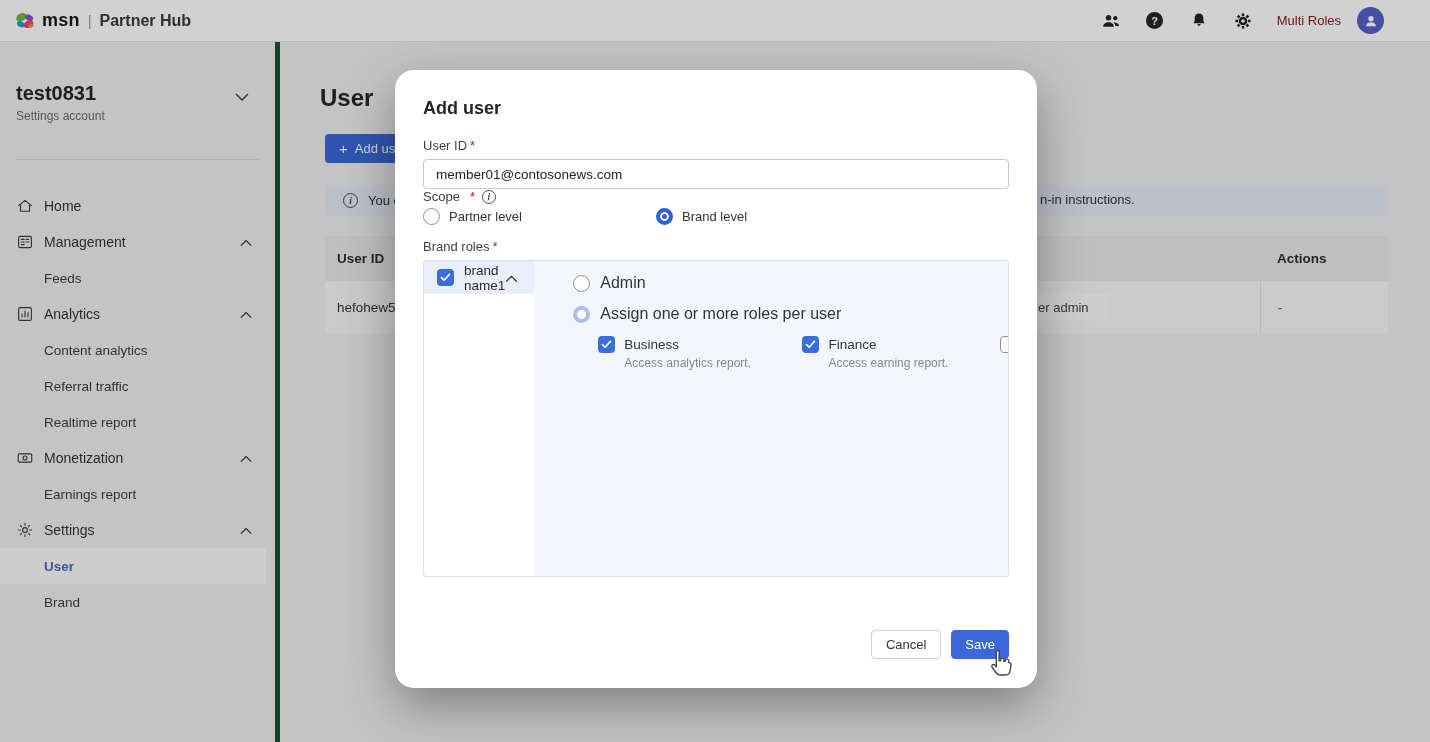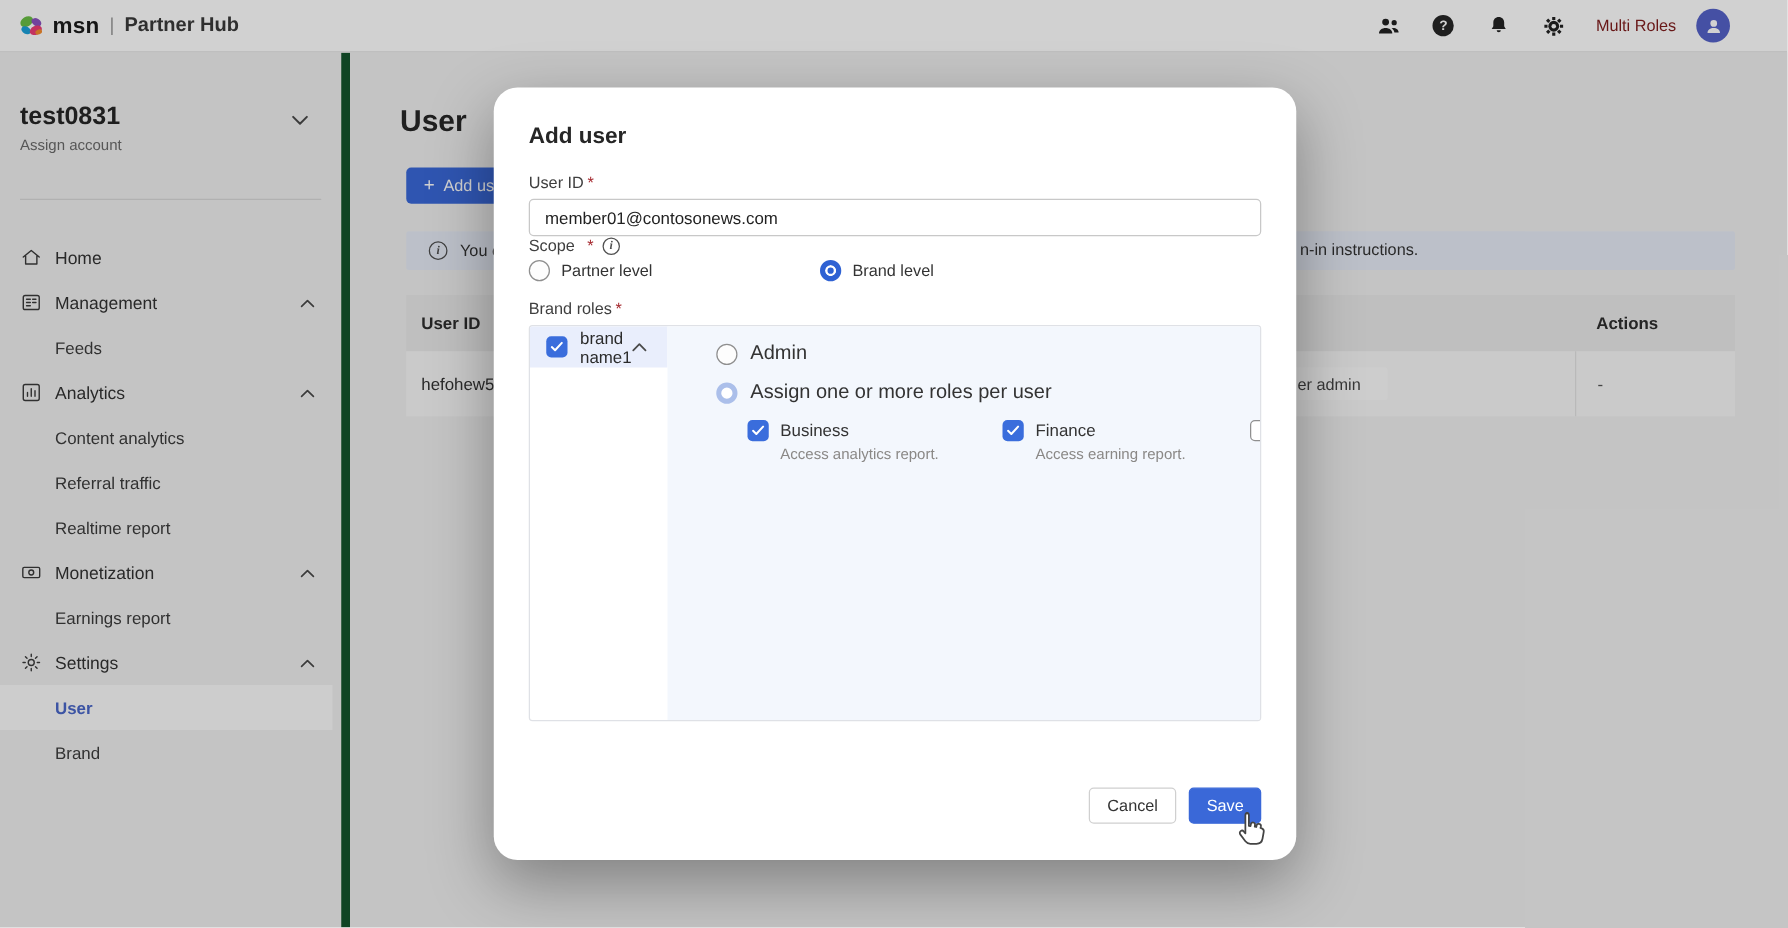--- a/index.html
+++ b/index.html
@@ -15,21 +15,21 @@
   .logo-sep { color:#9b9b9b; font-size:15px; margin:0 2px; }
   .logo-prod { font-size:16px; font-weight:600; color:#3a3a3a; }
   .topbar-right { margin-left:auto; display:flex; align-items:center; gap:24px; margin-right:46px; }
   .tico { width:20px; height:20px; display:flex; align-items:center; justify-content:center; cursor:pointer; }
   .help-circ { width:17px; height:17px; border-radius:50%; background:#262626; color:#fff; font-size:11px;
                font-weight:700; display:flex; align-items:center; justify-content:center; }
   .profile-name { font-size:13px; color:#7f1d1d; margin-right:-8px; }
   .avatar { width:27px; height:27px; border-radius:50%; display:flex; align-items:center; justify-content:center; }
 
   
-  .sidebar { position:absolute; top:42px; left:0; width:280px; height:700px; border-right:7px solid #14532d; }
+  .sidebar { position:absolute; top:42px; left:0; width:280px; height:700px; border-right:5px solid #14532d; }
   .acct { padding:40px 16px 0 16px; position:relative; }
   .acct-name { font-size:20px; font-weight:700; color:#262626; }
   .acct-type { font-size:12px; color:#6b6b6b; margin-top:4px; }
   .acct-chev { position:absolute; right:26px; top:46px; }
   .side-div { margin:36px 16px 0 16px; border-top:1px solid #d8d8d8; }
   .nav { position:absolute; top:146px; left:0; width:266px; }
   .nav-item { height:36px; display:flex; align-items:center; padding:0 14px 0 16px; font-size:14px;
               color:#333; cursor:pointer; }
   .nav-item .ico { width:18px; height:18px; margin-right:10px; display:flex; align-items:center; }
   .nav-item .chev { margin-left:auto; }
@@ -173,21 +173,21 @@
           <circle cx="12" cy="8.6" r="4"></circle>
           <path d="M4.5 20c0-4 3.4-6 7.5-6s7.5 2 7.5 6z"></path>
         </svg>
       </span>
     </div>
   </header>
 
   <aside class="sidebar">
     <div class="acct">
       <div class="acct-name">test0831</div>
-      <div class="acct-type">Assign account</div>
+      <div class="acct-type">Settings account</div>
       <span class="acct-chev">
         <svg class="chevsvg" width="14" height="9" viewBox="0 0 14 9">
             <path d="M1.5 1.5 7 7l5.5-5.5"></path>
           </svg>
       </span>
     </div>
     <div class="side-div"></div>
     <nav class="nav">
       <div class="nav-item">
         <span class="ico">

